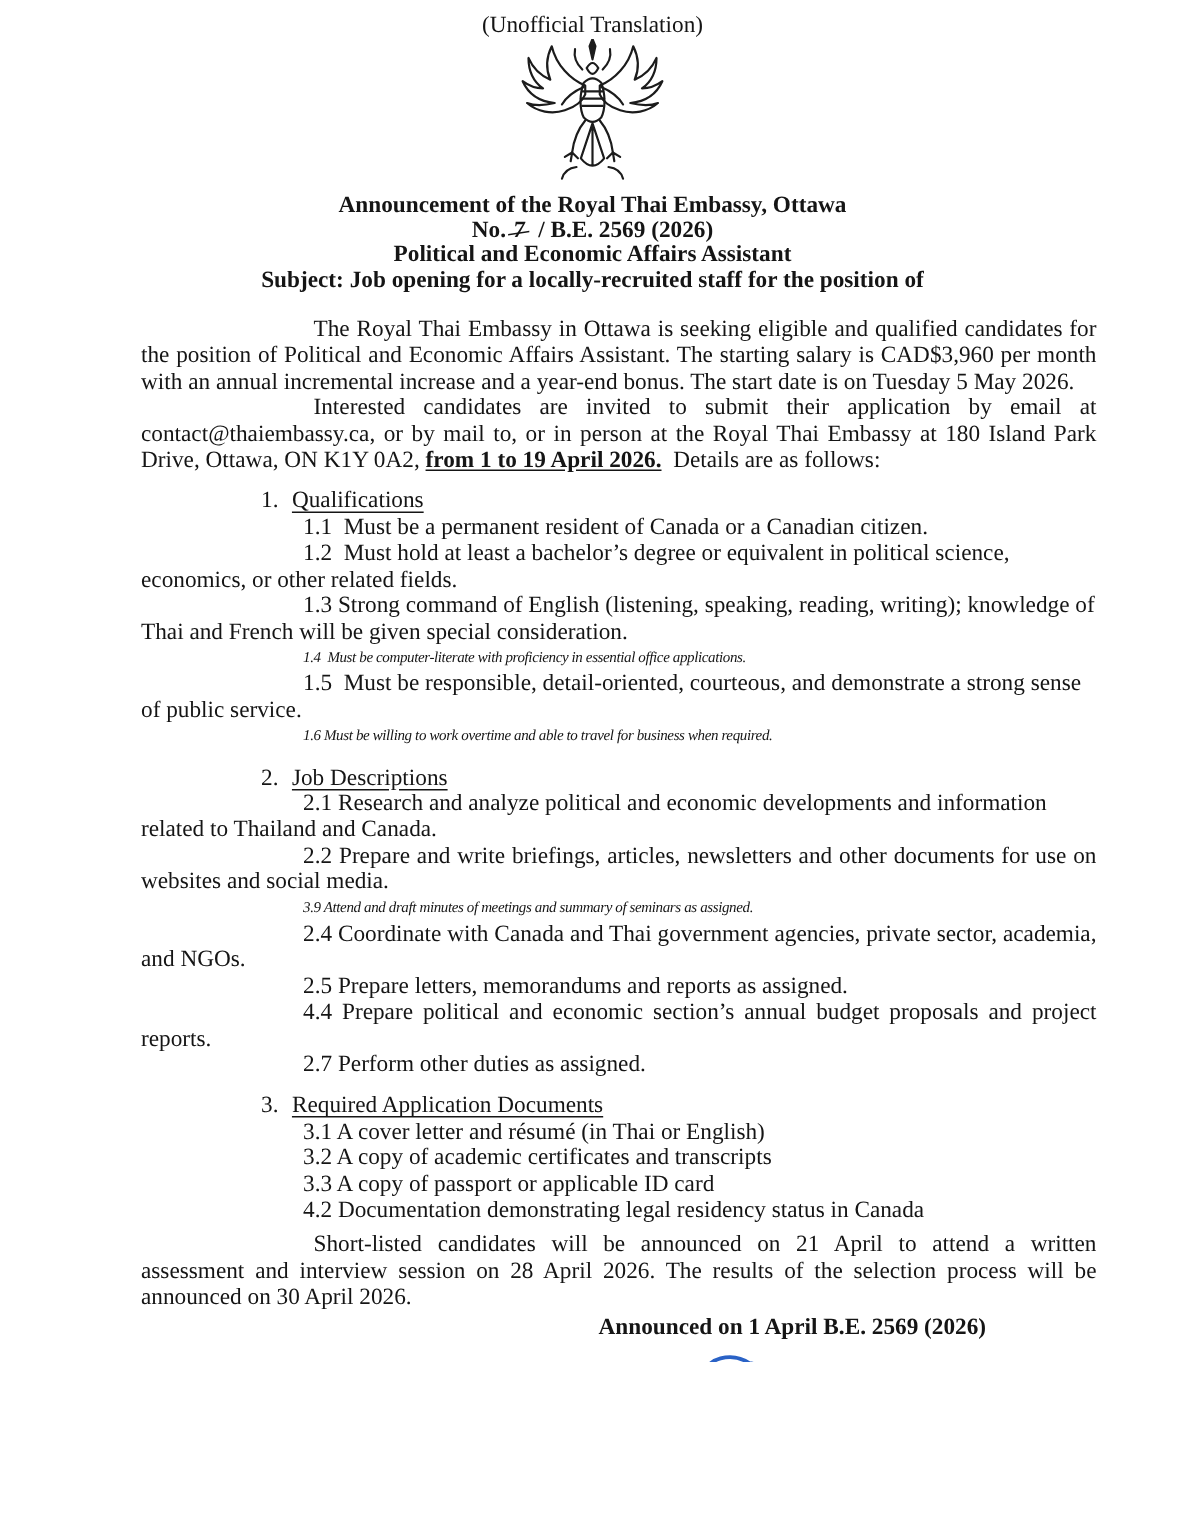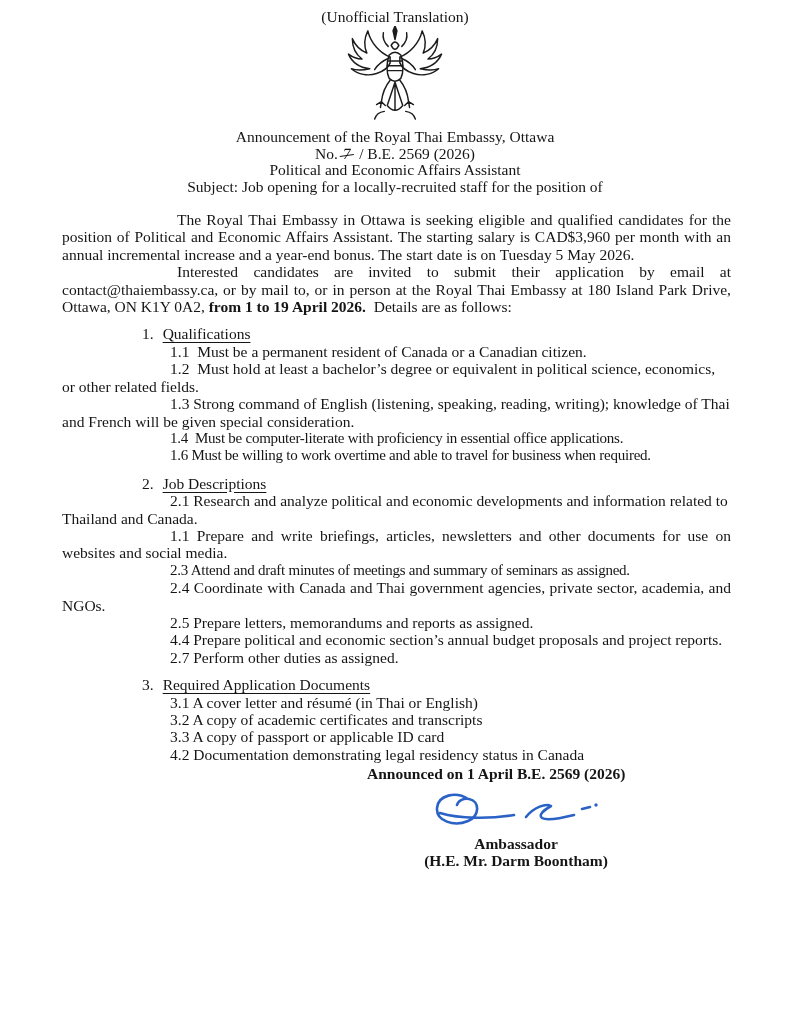--- a/index.html
+++ b/index.html
@@ -3,35 +3,35 @@
 <meta charset="utf-8">
 <style>
   html,body { margin:0; padding:0; background:#ffffff; }
   .page {
     position:relative; width:790px; height:908px; background:#ffffff;
     font-family:"Liberation Serif", serif; color:#151515; overflow:hidden;
     font-size:15.5px; line-height:17.4px;
   }
   .note { text-align:center; padding-top:8px; }
   .emblem-wrap { text-align:center; height:99px; margin-top:1px; }
-  .hdr { text-align:center; font-weight:normal; line-height:16.4px; margin-top:4px; }
+  .hdr { text-align:center; font-weight:bold; line-height:16.4px; margin-top:4px; }
   .hand-numeral { display:inline-block; position:relative; transform:skewX(-8deg); padding:0 1px; }
   .hand-numeral::after {
     content:""; position:absolute; left:-2px; right:-2px; top:54%;
     border-top:1.6px solid #151515; transform:rotate(-9deg);
   }
-  .content { padding:0 59px 0 62px; margin-top:16px; }
+  .content { padding:0 59px 0 94px; margin-top:16px; }
   .p { margin:0; text-indent:115px; }
   .just { text-align:justify; }
   .sec-h { margin:10px 0 0 80px; }
   .sec-h .num { margin-right:9px; }
   .sec-h .ttl { text-decoration:underline; text-underline-offset:3px; }
   .item { margin:0; text-indent:108px; }
-  .item.fit { font-size:15px; letter-spacing:-0.25px; white-space:nowrap; }
-  .em-ul { font-weight:bold; text-underline-offset:2px; }
+  .item.fit { font-size:10px; letter-spacing:-0.25px; white-space:nowrap;font-style:italic; }
+  .em-ul { font-weight:bold; text-decoration:underline; text-underline-offset:2px; }
   .mt6 { margin-top:6px; }
   .announced { font-weight:bold; margin:2px 0 0 305px; text-indent:0; }
   .sig { margin:6px 0 0 368px; height:44px; }
   .sig-id { margin-left:278px; width:352px; text-align:center; font-weight:bold; line-height:17px; margin-top:2px; }
 </style>
 </head>
 <body>
 
 <div class="page">
 
@@ -69,37 +69,39 @@
 
     <p class="p just">The Royal Thai Embassy in Ottawa is seeking eligible and qualified candidates for the position of Political and Economic Affairs Assistant. The starting salary is CAD$3,960 per month with an annual incremental increase and a year-end bonus. The start date is on Tuesday 5 May 2026.</p>
 
     <p class="p just"><span>Interested candidates are invited to submit their application by email at contact@thaiembassy.ca, or by mail to, or in person at the Royal Thai Embassy at 180 Island Park Drive, Ottawa, ON K1Y 0A2, </span><span class="em-ul">from 1 to 19 April 2026.</span><span>&nbsp; Details are as follows:</span></p>
 
     <div class="sec-h"><span class="num">1.</span><span class="ttl">Qualifications</span></div>
     <div class="item">1.1&nbsp; Must be a permanent resident of Canada or a Canadian citizen.</div>
     <div class="item">1.2&nbsp; Must hold at least a bachelor’s degree or equivalent in political science, economics, or other related fields.</div>
     <div class="item">1.3 Strong command of English (listening, speaking, reading, writing); knowledge of Thai and French will be given special consideration.</div>
     <div class="item fit">1.4&nbsp; Must be computer-literate with proficiency in essential office applications.</div>
+    <div class="item">1.5&nbsp; Must be responsible, detail-oriented, courteous, and demonstrate a strong sense of public service.</div>
     <div class="item fit">1.6 Must be willing to work overtime and able to travel for business when required.</div>
 
     <div class="sec-h"><span class="num">2.</span><span class="ttl">Job Descriptions</span></div>
     <div class="item">2.1 Research and analyze political and economic developments and information related to Thailand and Canada.</div>
-    <div class="item just">1.1 Prepare and write briefings, articles, newsletters and other documents for use on websites and social media.</div>
-    <div class="item fit">2.3 Attend and draft minutes of meetings and summary of seminars as assigned.</div>
+    <div class="item just">2.2 Prepare and write briefings, articles, newsletters and other documents for use on websites and social media.</div>
+    <div class="item fit">3.9 Attend and draft minutes of meetings and summary of seminars as assigned.</div>
     <div class="item just">2.4 Coordinate with Canada and Thai government agencies, private sector, academia, and NGOs.</div>
     <div class="item">2.5 Prepare letters, memorandums and reports as assigned.</div>
     <div class="item just">4.4 Prepare political and economic section’s annual budget proposals and project reports.</div>
     <div class="item">2.7 Perform other duties as assigned.</div>
 
     <div class="sec-h"><span class="num">3.</span><span class="ttl">Required Application Documents</span></div>
     <div class="item">3.1 A cover letter and résumé (in Thai or English)</div>
     <div class="item">3.2 A copy of academic certificates and transcripts</div>
     <div class="item">3.3 A copy of passport or applicable ID card</div>
     <div class="item">4.2 Documentation demonstrating legal residency status in Canada</div>
 
+    <p class="p just mt6">Short-listed candidates will be announced on 21 April to attend a written assessment and interview session on 28 April 2026. The results of the selection process will be announced on 30 April 2026.</p>
 
     <div class="announced">Announced on 1 April B.E. 2569 (2026)</div>
 
     <div class="sig">
       <span>
         <svg width="175" height="44" viewBox="0 0 175 44" aria-hidden="true">
           <g fill="none" stroke="#2a62c6" stroke-width="2.6" stroke-linecap="round" stroke-linejoin="round">
             <path d="M38 10 C26 2 8 6 7 19 C6 32 24 38 38 32 C50 27 50 12 39 10 C33 9 28 12 27 16 M10 24 C30 30 60 30 84 26"></path>
             <path d="M96 28 C104 18 116 14 121 17 C114 21 108 26 112 29 C117 32 132 29 144 26"></path>
             <path d="M152 20 l8 -2"></path>

